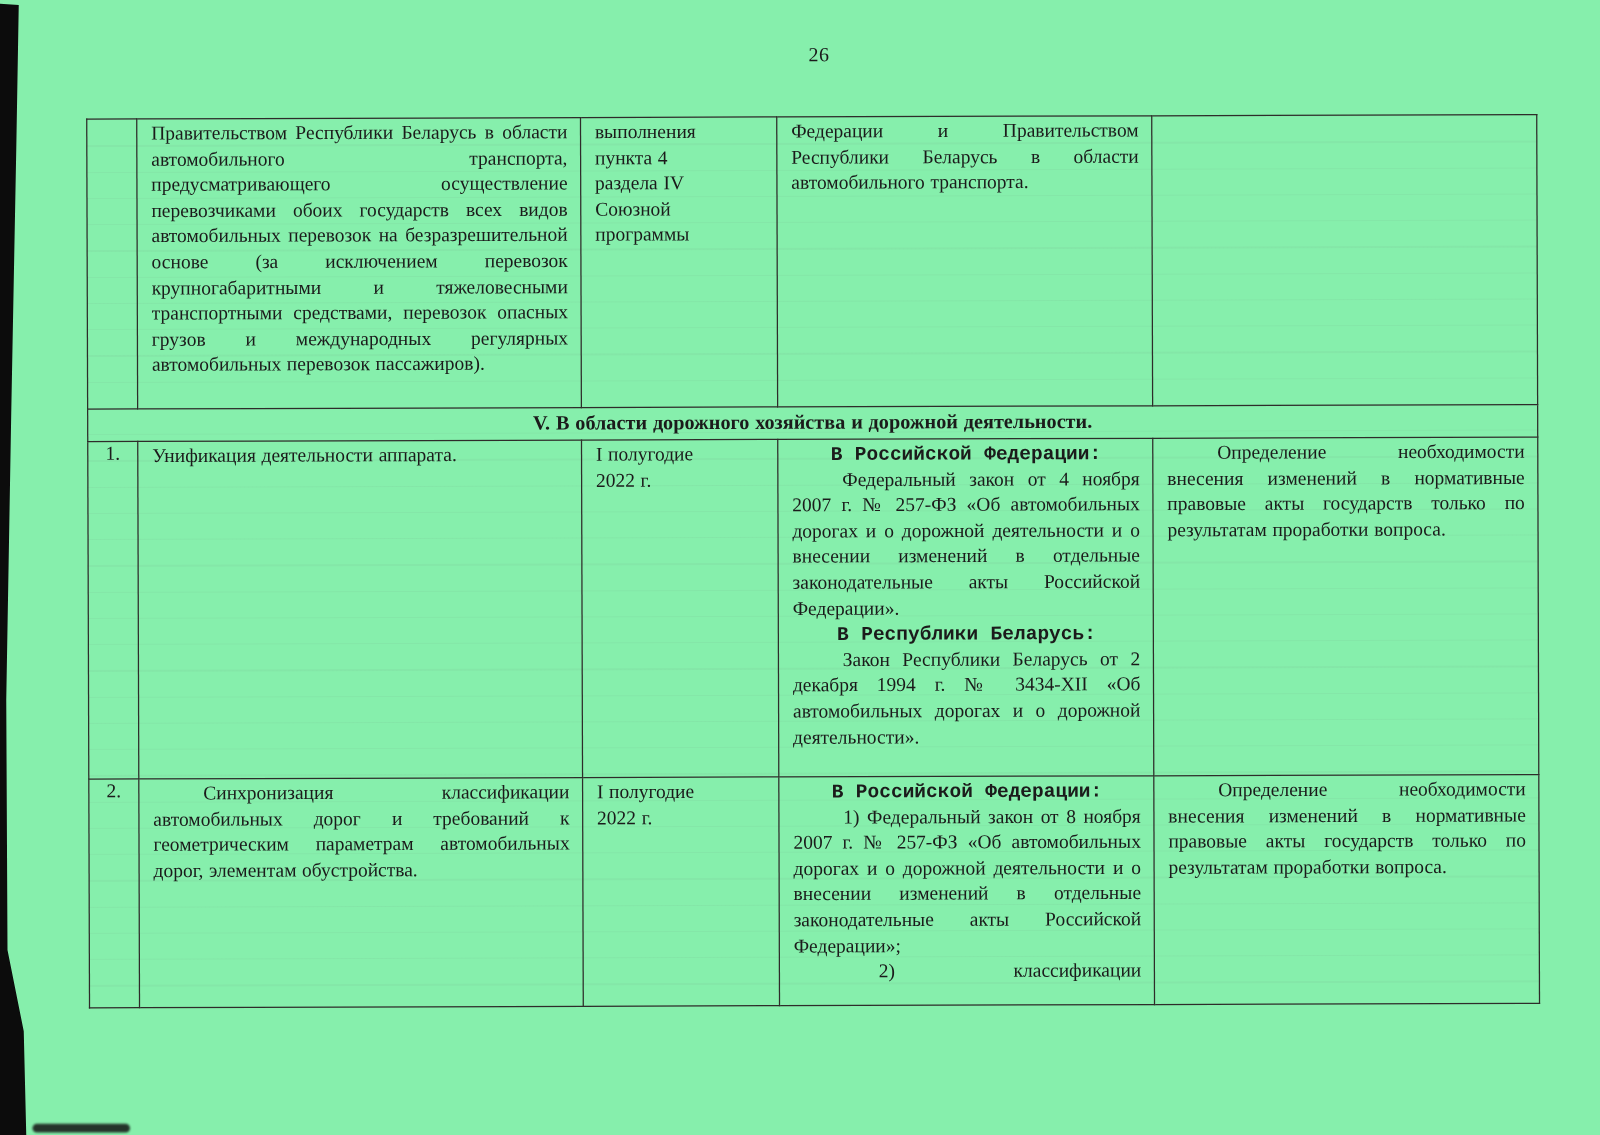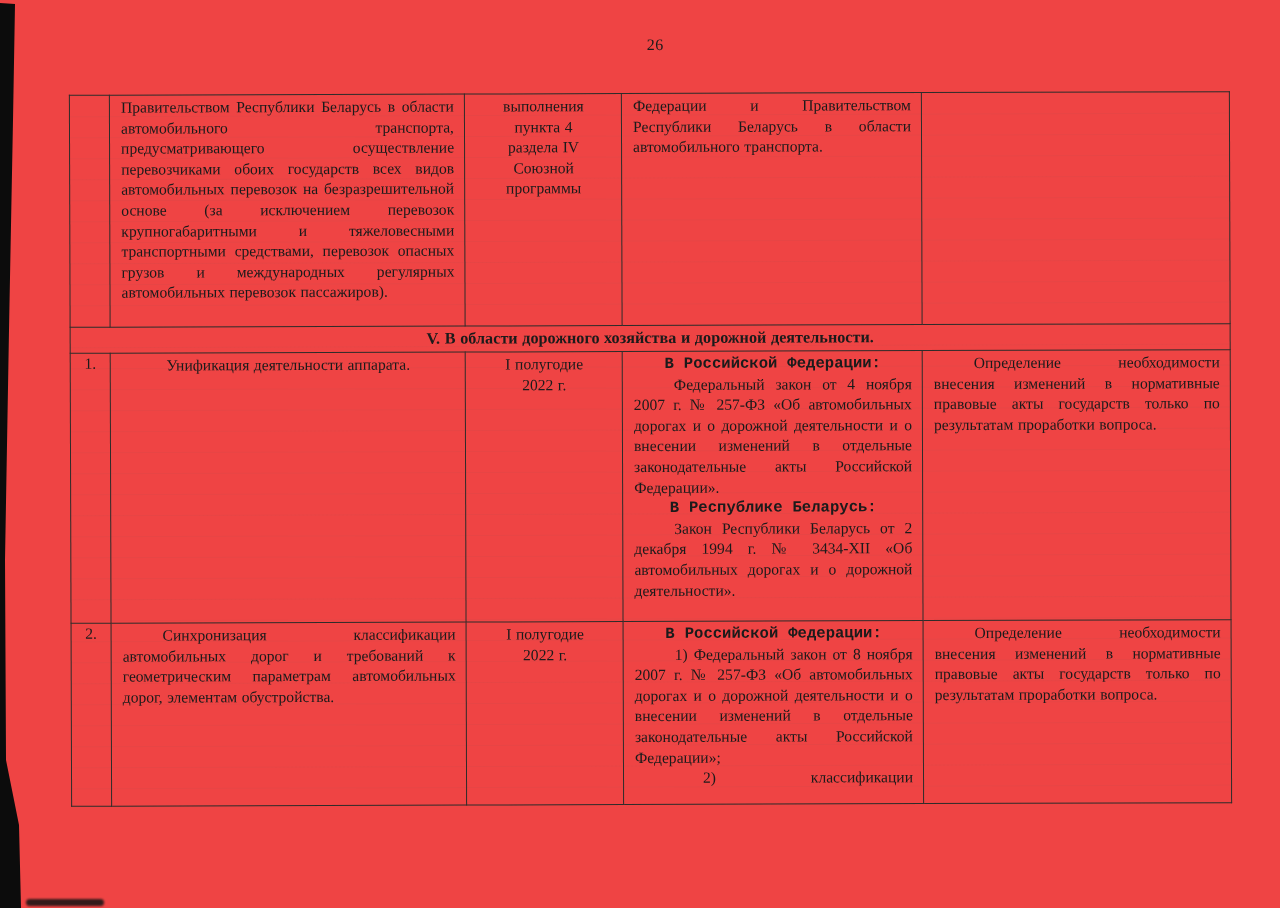--- a/index.html
+++ b/index.html
@@ -9,21 +9,21 @@
     height: 908px;
     background: #fbfbfa;
     overflow: hidden;
     font-family: "Liberation Serif", "DejaVu Serif", serif;
     color: #1b1b1b;
   }
   .page {
     position: relative;
     width: 1280px;
     height: 908px;
-    background: #ef4444;
+    background: #86efac;
   }
   
   .scan-left {
     position: absolute;
     left: 0; top: 0;
     width: 26px; height: 908px;
     pointer-events: none;
   }
   .scan-smudge {
     position: absolute;
@@ -63,21 +63,21 @@
       rgba(90,90,90,0.055) 0px, rgba(90,90,90,0.055) 1px,
       transparent 1px, transparent 21px);
   }
   table.doc td {
     border: 1.4px solid #2e2c2a;
     vertical-align: top;
     padding: 0;
   }
   .cell-pad { padding: 2px 10px 2px 11px; }
   .just { text-align: justify; }
-  .center { text-align: center; }
+  .center { text-align: left; }
   .pre { white-space: pre-line; }
   .indent { text-indent: 40px; }
   .num-cell { text-align: center; padding-top: 2px; font-size: 15.6px; }
   .row-cont  { height: 232px; }
   .row-sect  { height: 26px; }
   .row-one   { height: 270px; }
   .row-two   { height: 183px; }
   .section-cell {
     font-weight: bold;
     text-align: center;
@@ -151,21 +151,21 @@
             <div class="cell-pad center">Унификация деятельности аппарата.</div>
           </td>
           <td class="term-cell">
             <div class="cell-pad center pre">I полугодие
 2022 г.</div>
           </td>
           <td>
             <div class="cell-pad">
               <div class="law-header">В Российской Федерации:</div>
               <div class="just indent">Федеральный закон от 4 ноября 2007 г. № 257-ФЗ «Об автомобильных дорогах и о дорожной деятельности и о внесении изменений в отдельные законодательные акты Российской Федерации».</div>
-              <div class="law-header">В Республике Беларусь:</div>
+              <div class="law-header">В Республики Беларусь:</div>
               <div class="just indent">Закон Республики Беларусь от 2 декабря 1994 г. № 3434-XII «Об автомобильных дорогах и о дорожной деятельности».</div>
             </div>
           </td>
           <td>
             <div class="cell-pad just indent">Определение необходимости внесения изменений в нормативные правовые акты государств только по результатам проработки вопроса.</div>
           </td>
         </tr>
 
         <tr class="row-two">
           <td class="num-cell">2.</td>

